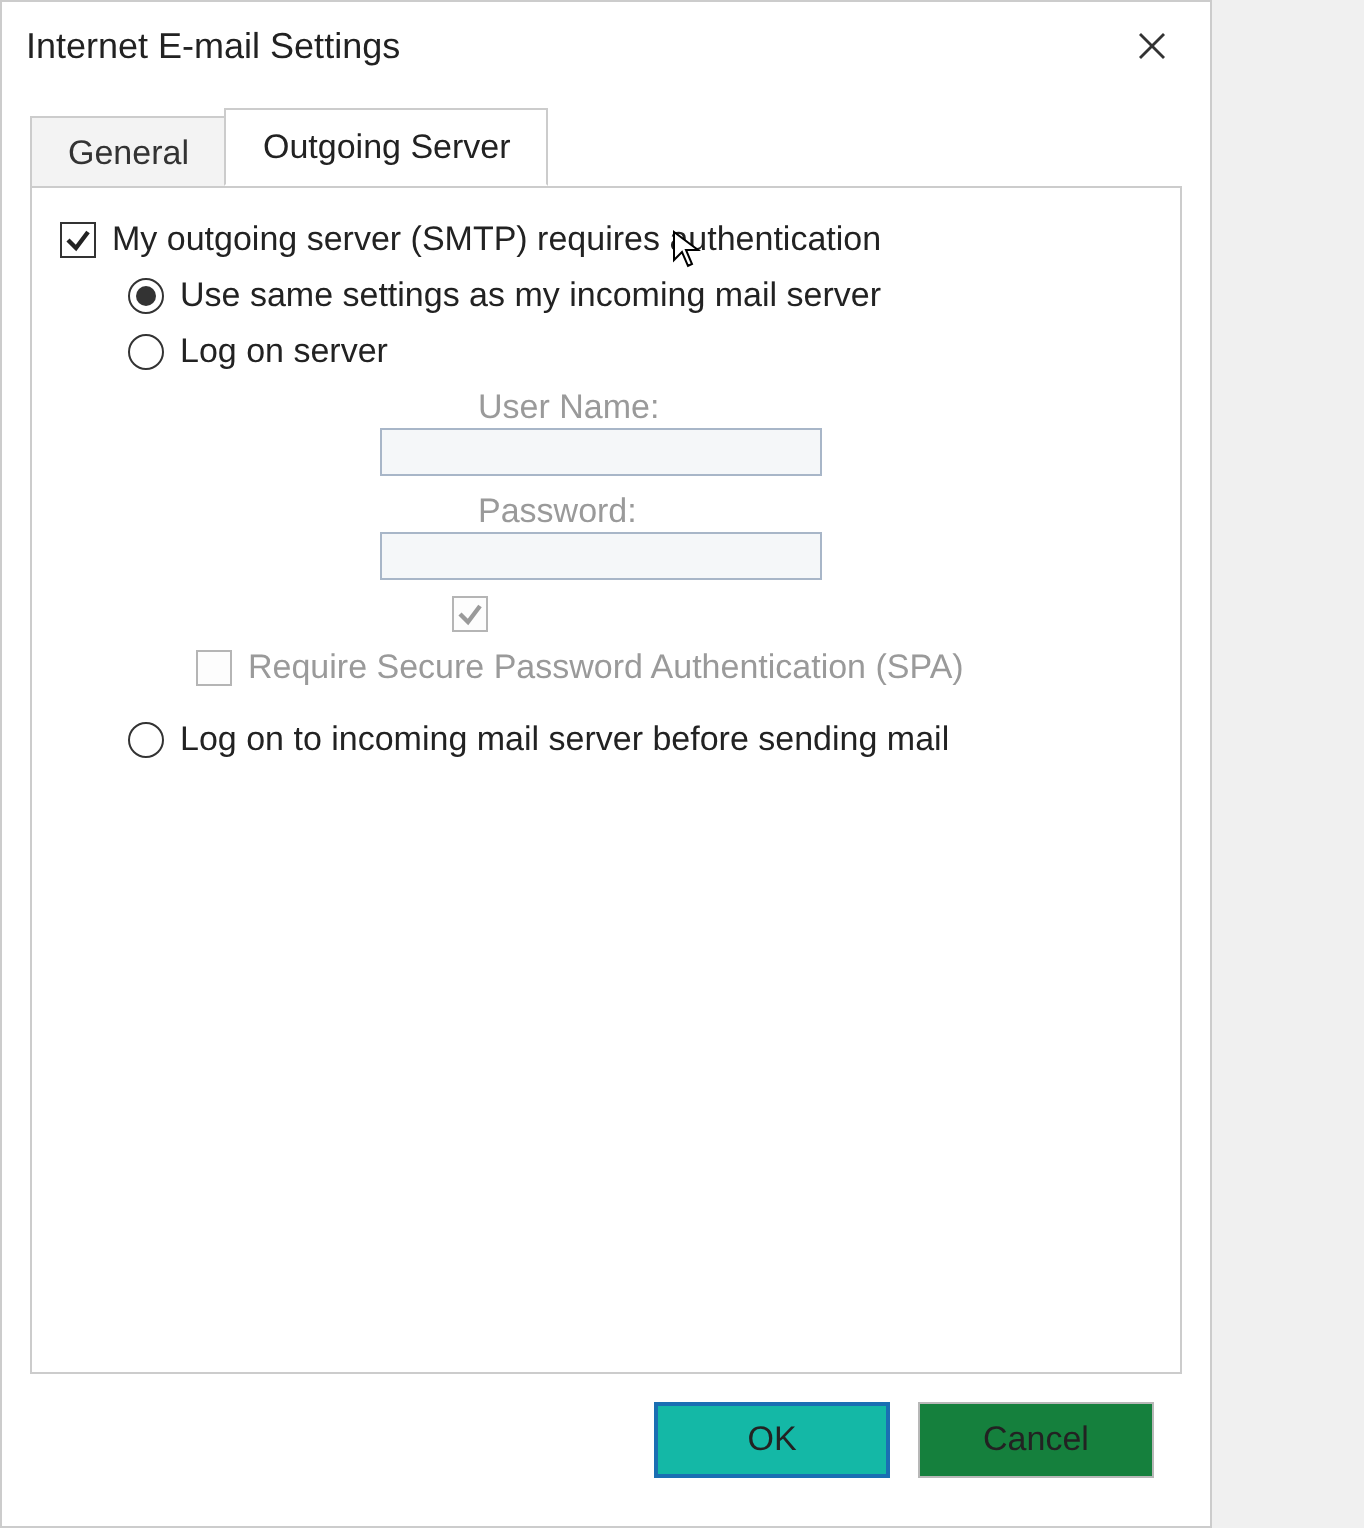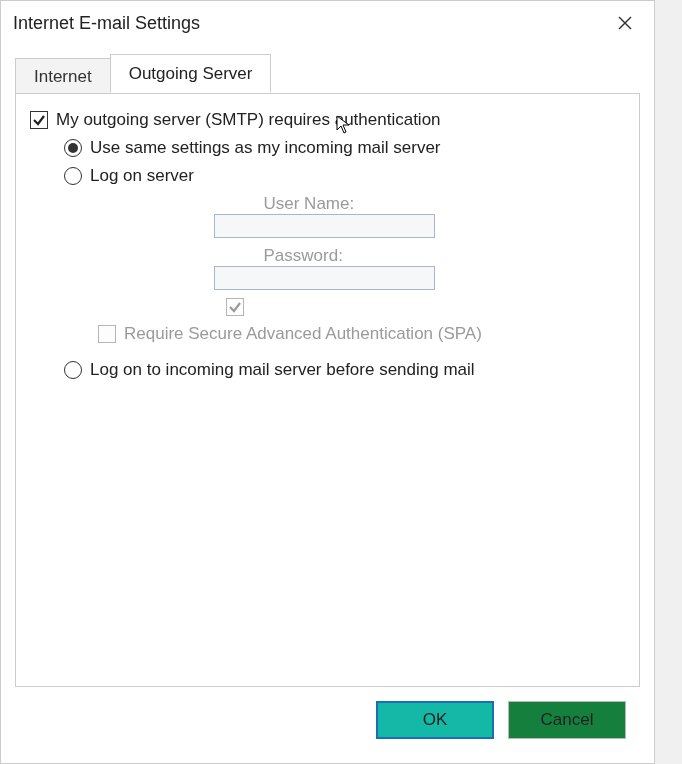--- a/index.html
+++ b/index.html
@@ -8,21 +8,21 @@
     }
     body {
       margin: 0;
       background: #f0f0f0;
       width: 682px;
       height: 764px;
       overflow: hidden;
     }
     .window {
       background: #ffffff;
-      width: 655px;
+      width: 606px;
       height: 764px;
       border: 1px solid #cccccc;
       display: flex;
       flex-direction: column;
     }
     .titlebar {
       display: flex;
       align-items: center;
       justify-content: space-between;
       padding: 6px 6px 8px 12px;
@@ -205,21 +205,21 @@
       <svg width="14" height="14" viewBox="0 0 14 14">
         <line x1="1" y1="1" x2="13" y2="13"></line>
         <line x1="13" y1="1" x2="1" y2="13"></line>
       </svg>
     </div>
   </div>
 
   <div class="content">
 
     <div class="tab-strip">
-      <div class="tab">Internet</div>
+      <div class="tab">General</div>
       <div class="tab active">Outgoing Server</div>
     </div>
 
     <div class="tab-panel">
 
       <svg class="cursor" width="18" height="22" viewBox="0 0 18 22">
         <path d="M1 1 L1 15 L5 11 L8 18 L10 17 L7 10 L13 10 Z" fill="#ffffff" stroke="#000000" stroke-width="1"></path>
       </svg>
 
       <div class="row">
@@ -258,21 +258,21 @@
           <svg width="14" height="14" viewBox="0 0 14 14">
               <polyline points="2,7 6,11 12,3"></polyline>
             </svg>
         </span>
       </div>
 
       <div class="row indent2">
         <span class="cb disabled">
           
         </span>
-        <span class="lbl disabled">Require Secure Advanced Authentication (SPA)</span>
+        <span class="lbl disabled">Require Secure Password Authentication (SPA)</span>
       </div>
 
       <div class="row indent1" style="margin-top:16px;">
         <span class="radio"></span>
         <span class="lbl">Log on to incoming mail server before sending mail</span>
       </div>
 
     </div>
 
     <div class="buttons">

